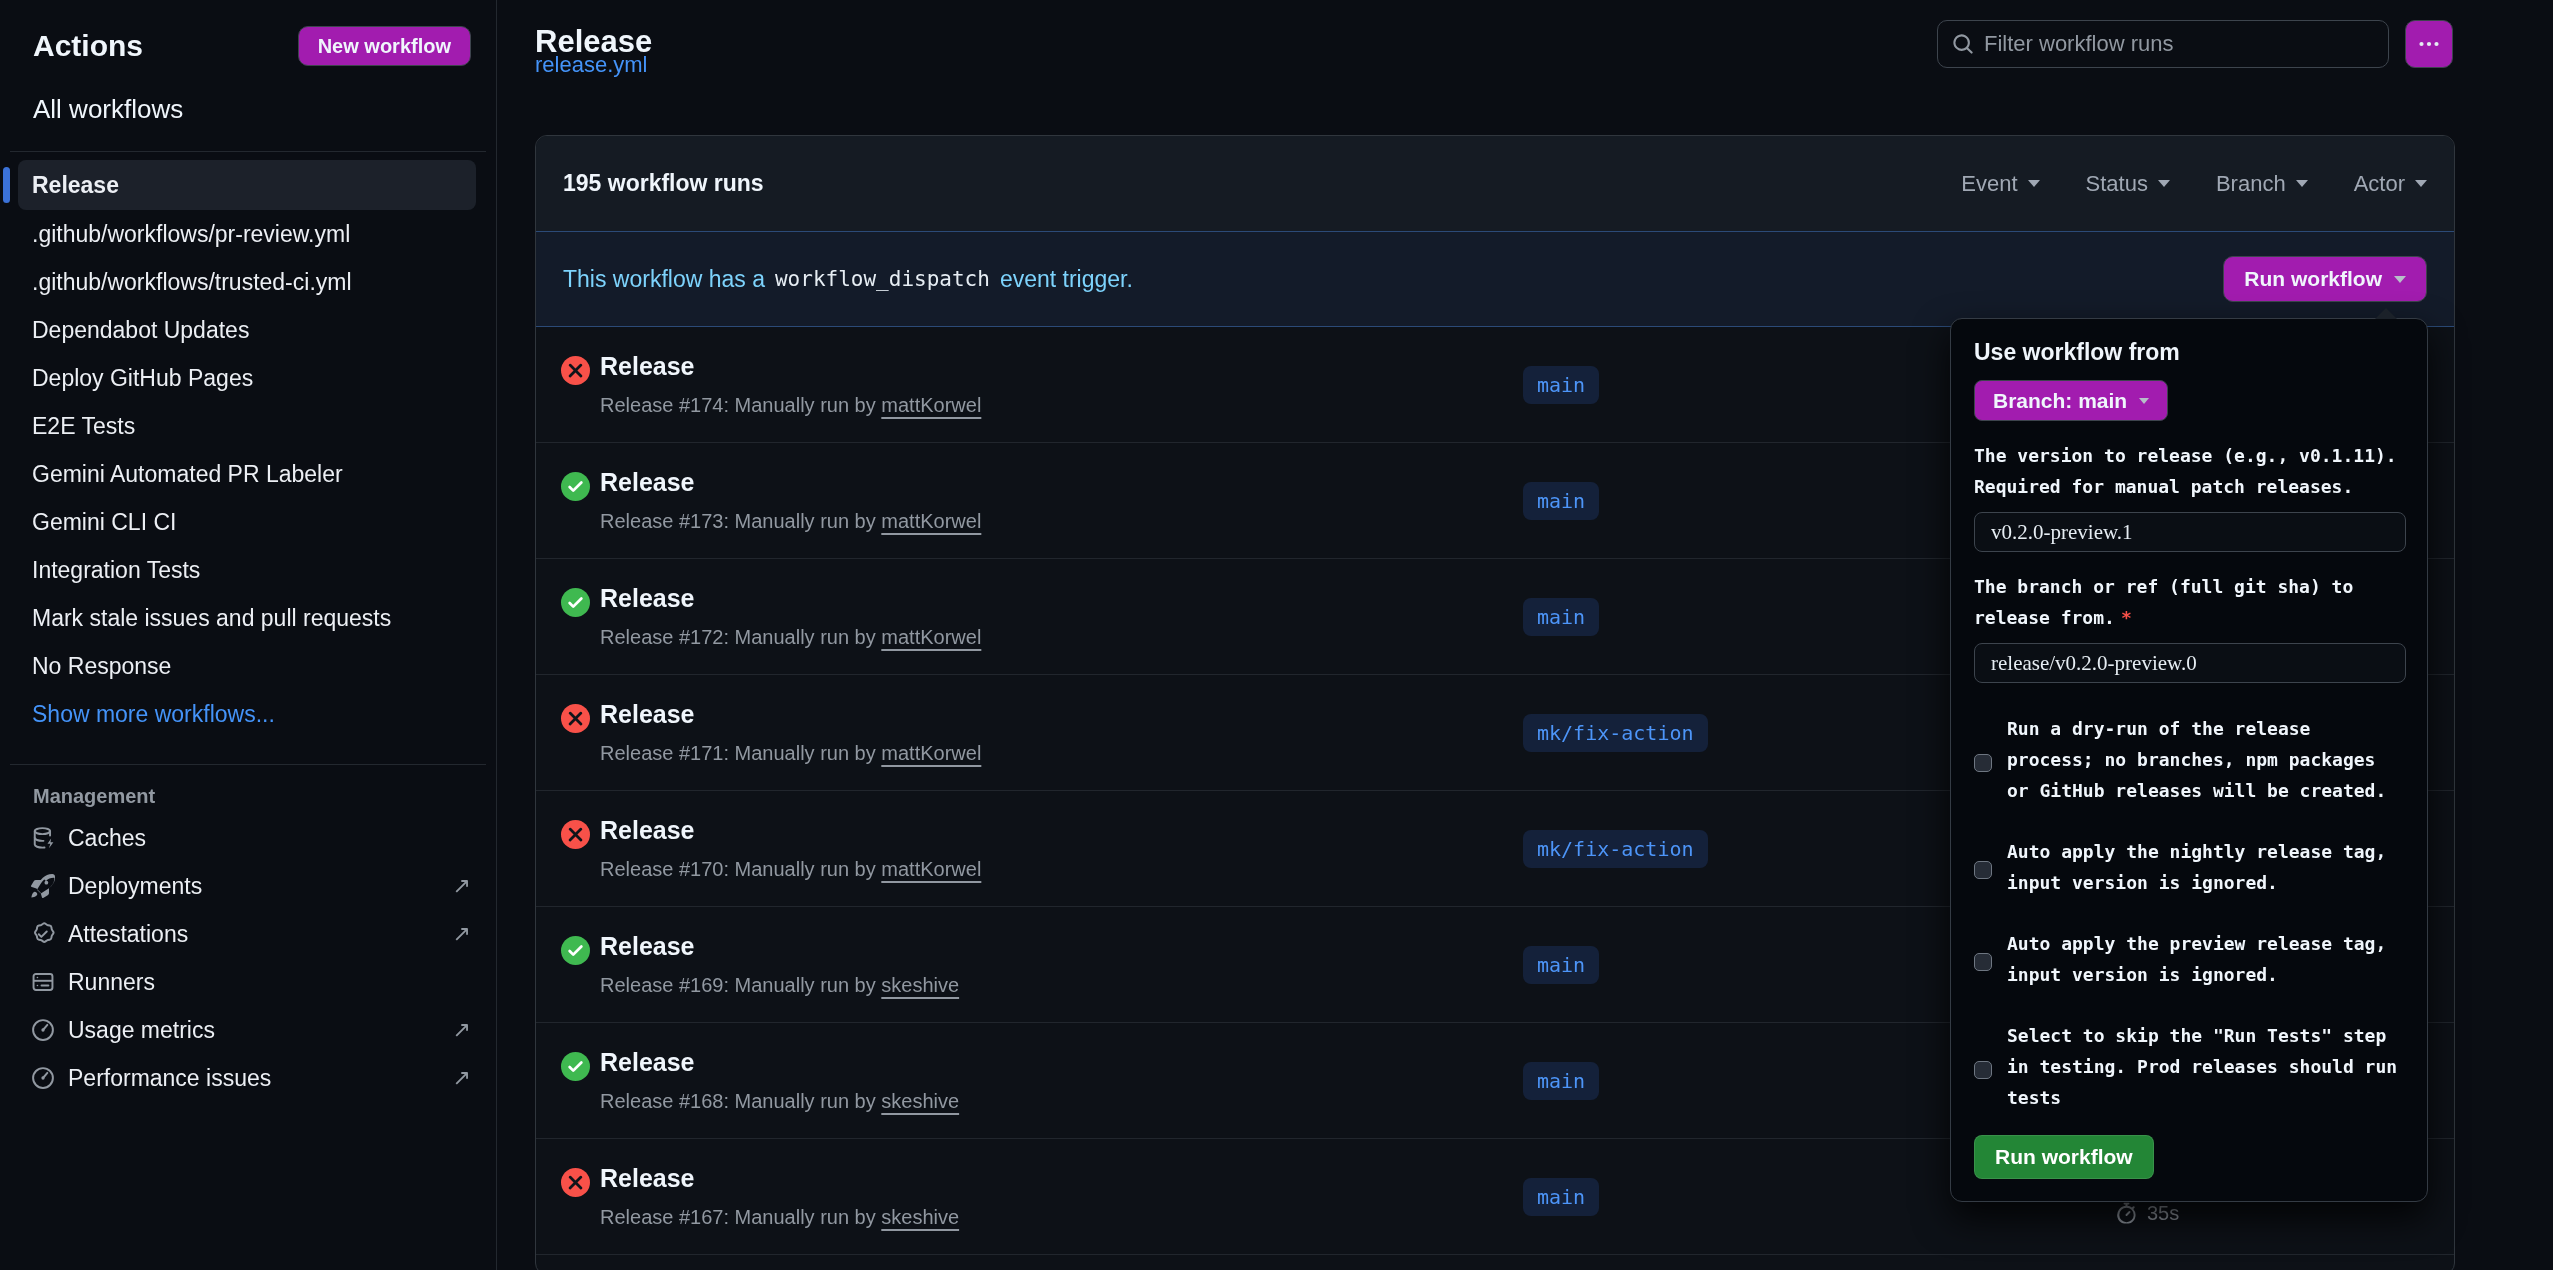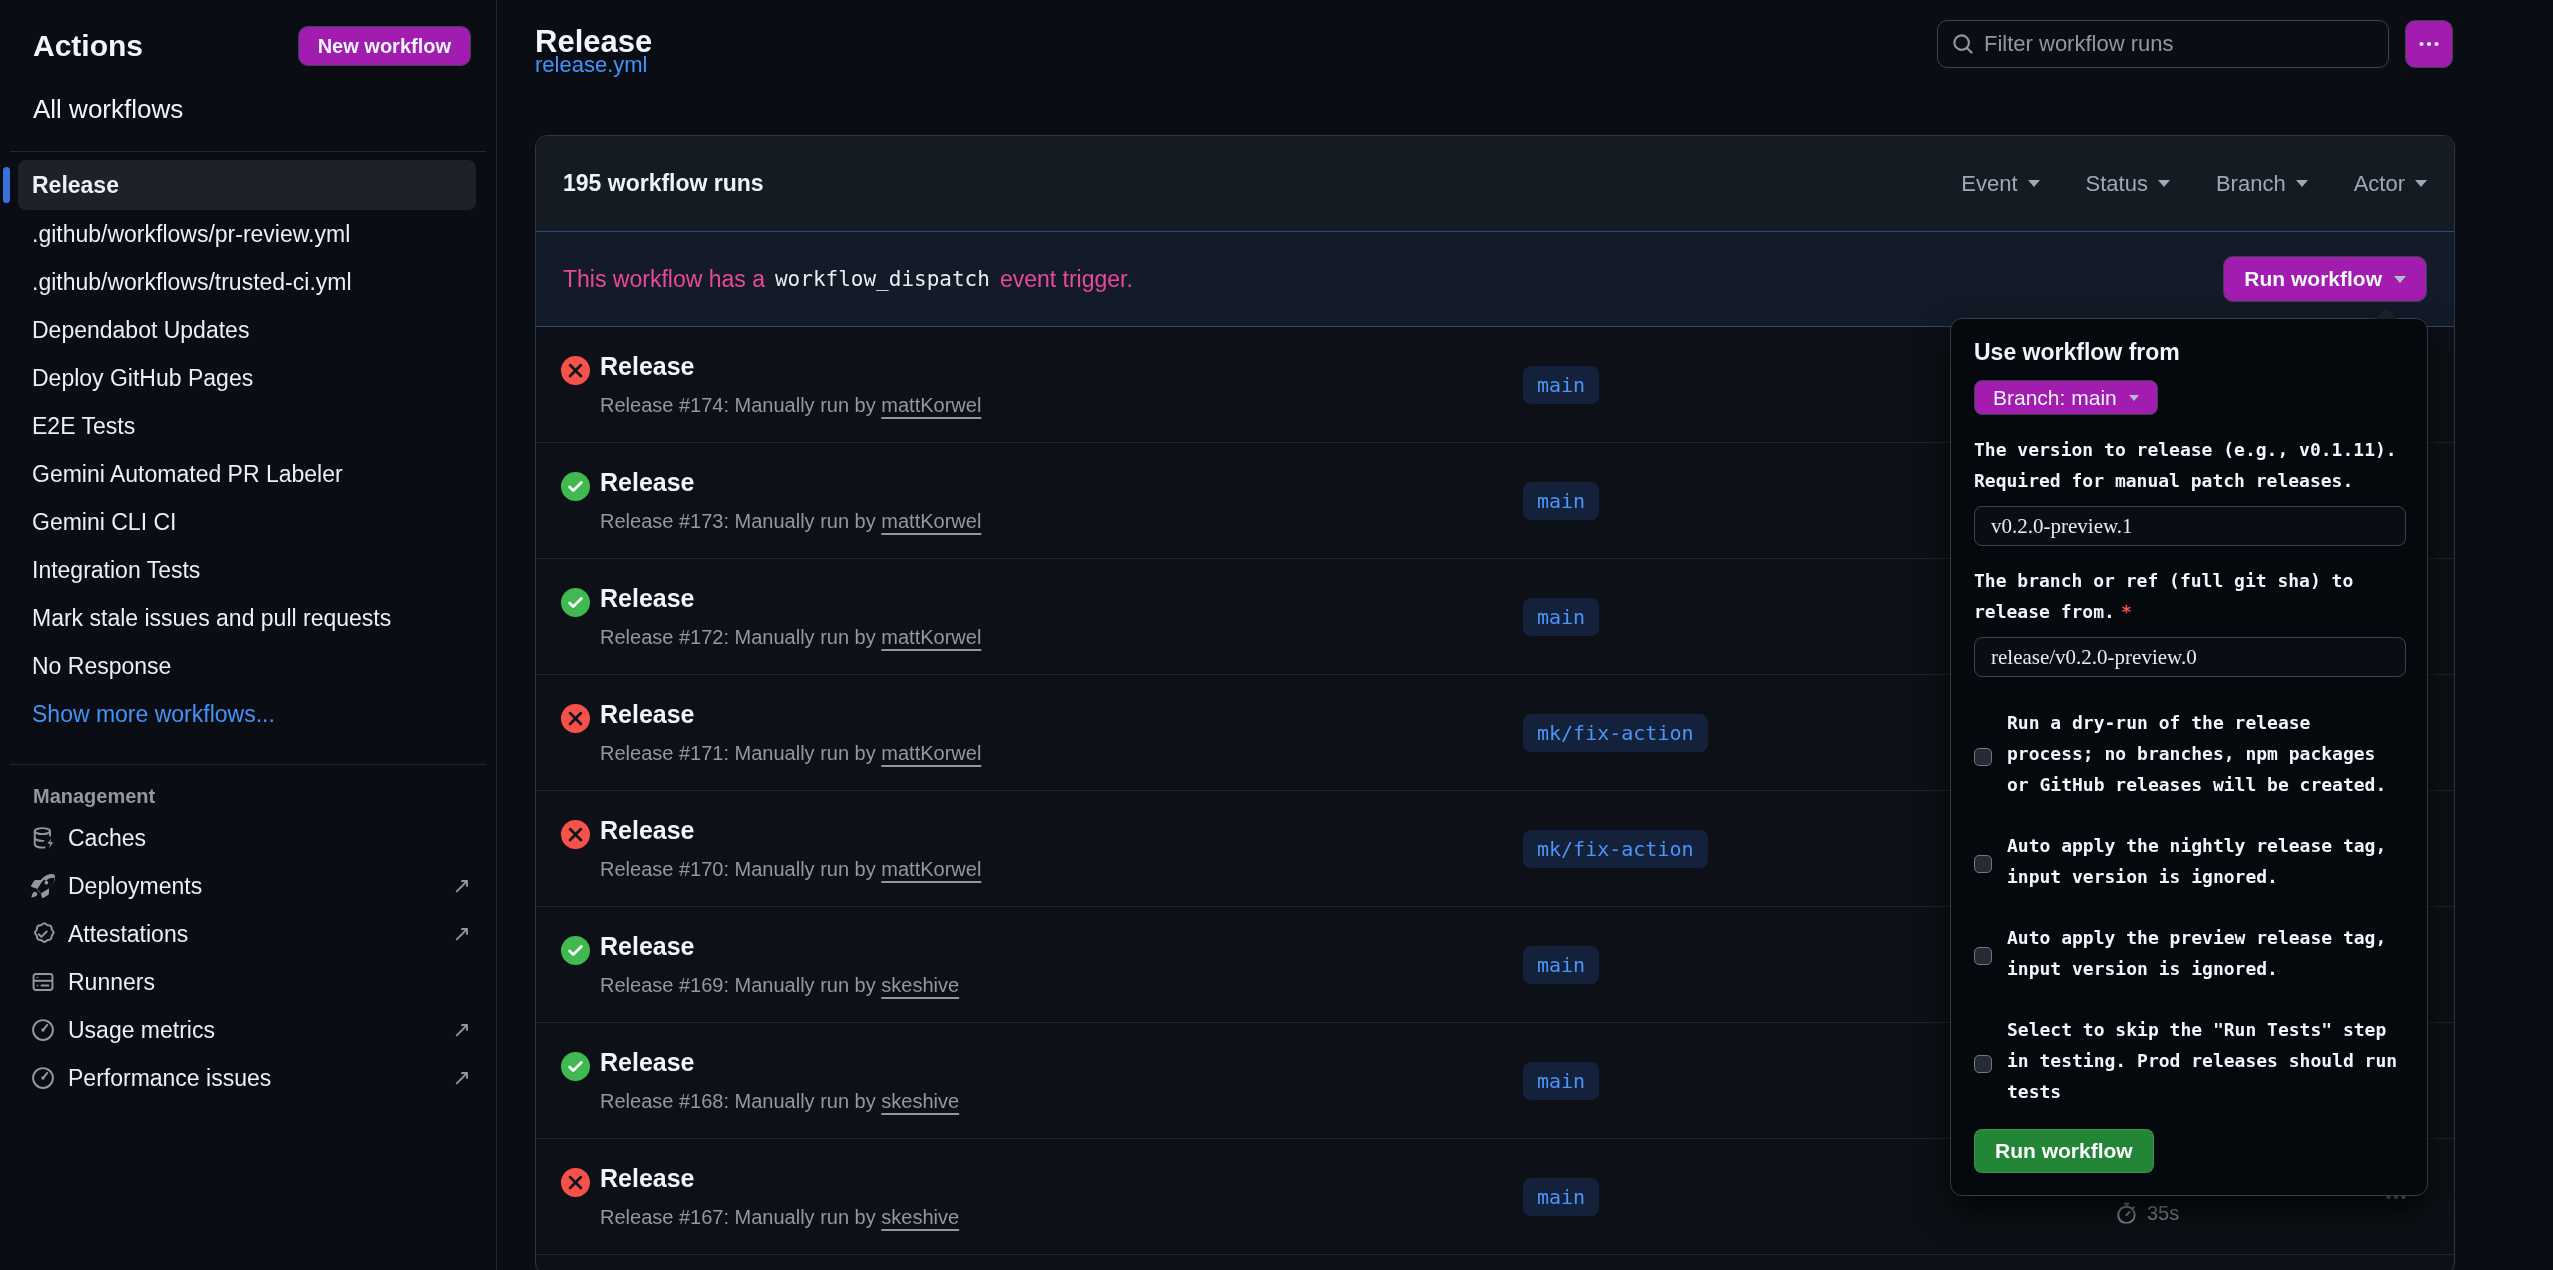--- a/index.html
+++ b/index.html
@@ -57,21 +57,21 @@
   }
   .card-header { height:95px; background:#151b23; display:flex; align-items:center; padding:0 27px; }
   .runs-count { font-size:23px; font-weight:bold; color:#f0f6fc; }
   .hdr-filters { margin-left:auto; display:flex; gap:46px; }
   .hdr-filter { display:flex; align-items:center; gap:10px; font-size:22px; color:#a0a8b4; cursor:pointer; }
   .caret { width:0; height:0; border-left:6px solid transparent; border-right:6px solid transparent; border-top:7px solid currentColor; display:inline-block; }
   .banner {
     height:96px; background:#131b29; border-top:1px solid #2b4a77; border-bottom:1px solid #2b4a77;
     display:flex; align-items:center; padding:0 27px;
   }
-  .banner-text { font-size:23px; color:#ec4899; }
+  .banner-text { font-size:23px; color:#7dd3fc; }
   .banner-code { font-size:21px; margin:0 10px; color:#e6edf3; }
   .banner-btn { margin-left:auto; height:46px; padding:0 20px; display:flex; align-items:center; gap:12px; font-size:21px; }
   .banner-btn .caret { color:#b7bec9; }
 
   .run-row { position:relative; height:116px; border-bottom:1px solid #21262d; }
   .run-status { position:absolute; left:25px; top:29px; width:29px; height:29px; }
   .run-status svg { width:29px; height:29px; }
   .run-main { position:absolute; left:64px; top:25px; }
   .run-title { font-size:25px; font-weight:bold; color:#f0f6fc; cursor:pointer; display:inline-block; }
   .run-sub { margin-top:13px; font-size:20px; color:#9198a1; }
@@ -89,21 +89,21 @@
   
   .dispatch-panel {
     position:absolute; left:1950px; top:318px; width:478px;
     background:#05080d; border:1px solid #343b44; border-radius:12px;
     padding:20px 23px 22px 23px; z-index:10;
     box-shadow:0 16px 36px rgba(0,0,0,.8);
   }
   .panel-caret { position:absolute; top:-11px; right:30px; width:0; height:0;
     border-left:11px solid transparent; border-right:11px solid transparent; border-bottom:11px solid #1b2129; }
   .panel-heading { font-size:23px; font-weight:bold; color:#f0f6fc; }
-  .branch-btn { margin-top:14px; height:35px; padding:0 18px; display:inline-flex; align-items:center; gap:12px; font-size:21px; font-weight:normal; border-radius:8px; }
+  .branch-btn { margin-top:14px; height:41px; padding:0 18px; display:inline-flex; align-items:center; gap:12px; font-size:21px; font-weight:bold; border-radius:8px; }
   .branch-btn .caret { color:#b7bec9; border-top-width:6px; border-left-width:5px; border-right-width:5px; }
   .field-label { margin-top:19px; font-size:18px; font-weight:bold; color:#f0f6fc; line-height:31px; white-space:pre-line; }
   .required-mark { color:#f85149; margin-left:6px; font-weight:bold; }
   .panel-input {
     margin-top:10px; width:432px; height:40px; background:#0a0e14; border:1px solid #3d444d; border-radius:8px;
     color:#e6edf3; font-size:21px; padding:0 16px; outline:0; font-family:Liberation Serif, serif;
   }
   .cb-row { margin-top:30px; display:flex; align-items:center; }
   .checkbox { flex:none; width:18px; height:18px; margin-top:6px; background:#262c36; border:1px solid #6e7681; border-radius:5px; cursor:pointer; }
   .cb-label { margin-left:15px; width:402px; font-size:18px; font-weight:bold; color:#f0f6fc; line-height:31px; white-space:pre-line; cursor:pointer; }

